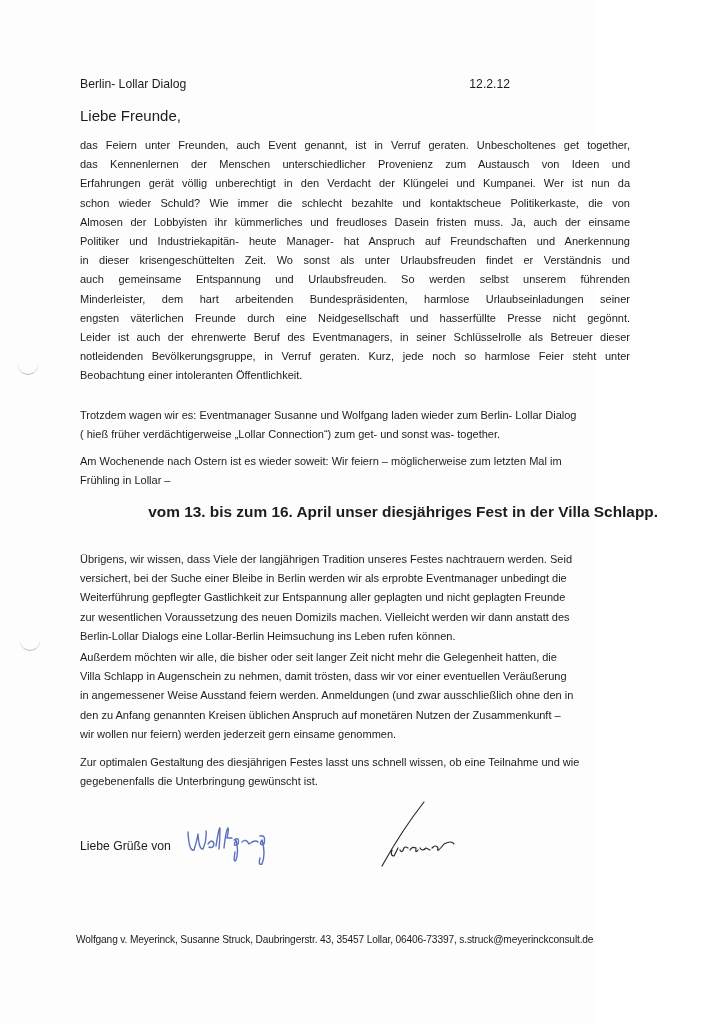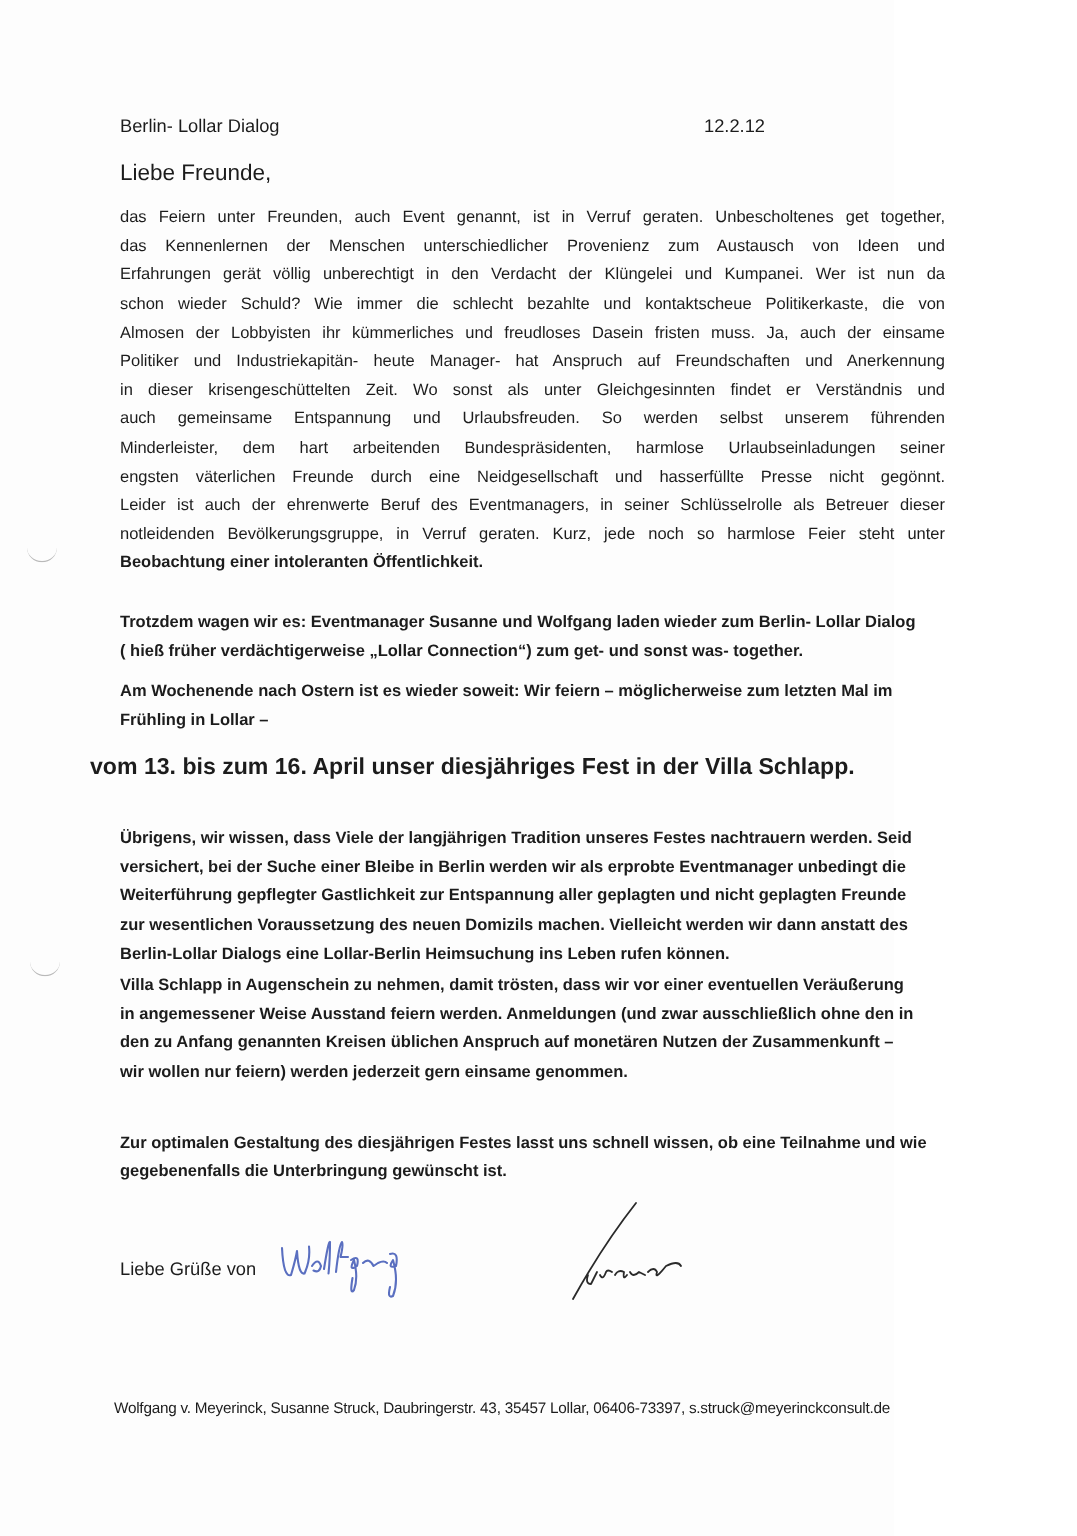--- a/index.html
+++ b/index.html
@@ -38,28 +38,28 @@
     line-height: 16px;
   }
   .para {
     position: absolute;
     left: 80px;
     width: 550px;
     font-size: 11px;
     line-height: 19.2px;
     margin: 0;
   }
-  .line { display: block; white-space: nowrap; font-weight: bold; }
+  .line { display: block; white-space: nowrap; }
   .jl { display: block; text-align: justify; text-align-last: justify; white-space: normal; }
   .highlight {
     position: absolute;
     left: 60px;
     width: 598px;
     top: 502px;
-    text-align: left;
+    text-align: right;
     font-weight: bold;
     font-size: 15.4px;
     line-height: 20px;
   }
   .closing {
     position: absolute;
     left: 80px;
     top: 838px;
     font-size: 12.2px;
     line-height: 16px;
@@ -98,21 +98,21 @@
 
   <div class="salutation">Liebe Freunde,</div>
 
   <div class="para" style="top:136px;">
     <span class="jl">das Feiern unter Freunden, auch Event genannt, ist in Verruf geraten. Unbescholtenes get together,</span>
     <span class="jl">das Kennenlernen der Menschen unterschiedlicher Provenienz zum Austausch von Ideen und</span>
     <span class="jl">Erfahrungen gerät völlig unberechtigt in den Verdacht der Klüngelei und Kumpanei. Wer ist nun da</span>
     <span class="jl">schon wieder Schuld? Wie immer die schlecht bezahlte und kontaktscheue Politikerkaste, die von</span>
     <span class="jl">Almosen der Lobbyisten ihr kümmerliches und freudloses Dasein fristen muss.  Ja, auch der einsame</span>
     <span class="jl">Politiker und Industriekapitän- heute Manager- hat Anspruch auf Freundschaften und Anerkennung</span>
-    <span class="jl">in dieser krisengeschüttelten Zeit. Wo sonst als unter Gleichgesinnten findet er Verständnis und</span>
+    <span class="jl">in dieser krisengeschüttelten Zeit. Wo sonst als unter Urlaubsfreuden findet er Verständnis und</span>
     <span class="jl">auch gemeinsame  Entspannung und Urlaubsfreuden. So werden selbst unserem führenden</span>
     <span class="jl">Minderleister, dem hart arbeitenden Bundespräsidenten, harmlose Urlaubseinladungen seiner</span>
     <span class="jl">engsten väterlichen Freunde durch eine Neidgesellschaft und hasserfüllte  Presse nicht gegönnt.</span>
     <span class="jl">Leider ist auch der ehrenwerte Beruf des Eventmanagers, in seiner Schlüsselrolle als Betreuer dieser</span>
     <span class="jl">notleidenden Bevölkerungsgruppe,  in Verruf geraten. Kurz, jede noch so harmlose Feier steht unter</span>
     <span class="line">Beobachtung einer intoleranten Öffentlichkeit.</span>
   </div>
 
   <div class="para" style="top:406px;">
     <span class="line">Trotzdem wagen wir es: Eventmanager Susanne und Wolfgang laden wieder zum Berlin- Lollar Dialog</span>
@@ -128,20 +128,21 @@
 
   <div class="para" style="top:550px;">
     <span class="line">Übrigens, wir wissen, dass Viele der langjährigen Tradition unseres Festes nachtrauern werden. Seid</span>
     <span class="line">versichert, bei der Suche einer Bleibe in Berlin werden wir als erprobte Eventmanager unbedingt die</span>
     <span class="line">Weiterführung gepflegter Gastlichkeit zur Entspannung aller geplagten und nicht geplagten Freunde</span>
     <span class="line">zur wesentlichen Voraussetzung des neuen Domizils machen. Vielleicht werden wir dann anstatt des</span>
     <span class="line">Berlin-Lollar Dialogs eine Lollar-Berlin Heimsuchung ins Leben rufen können.</span>
   </div>
 
   <div class="para" style="top:648px;">
+    <span class="line">Außerdem möchten wir alle, die bisher oder seit langer Zeit nicht mehr die Gelegenheit hatten, die</span>
     <span class="line">Villa Schlapp in Augenschein zu nehmen, damit trösten, dass wir vor einer eventuellen Veräußerung</span>
     <span class="line">in angemessener Weise Ausstand feiern werden. Anmeldungen (und zwar ausschließlich ohne den in</span>
     <span class="line">den zu Anfang genannten Kreisen üblichen Anspruch auf monetären Nutzen der Zusammenkunft –</span>
     <span class="line">wir wollen nur feiern) werden jederzeit gern einsame genommen.</span>
   </div>
 
   <div class="para" style="top:753px;">
     <span class="line">Zur optimalen Gestaltung des diesjährigen Festes lasst uns schnell wissen, ob eine Teilnahme und wie</span>
     <span class="line">gegebenenfalls die Unterbringung gewünscht ist.</span>
   </div>

